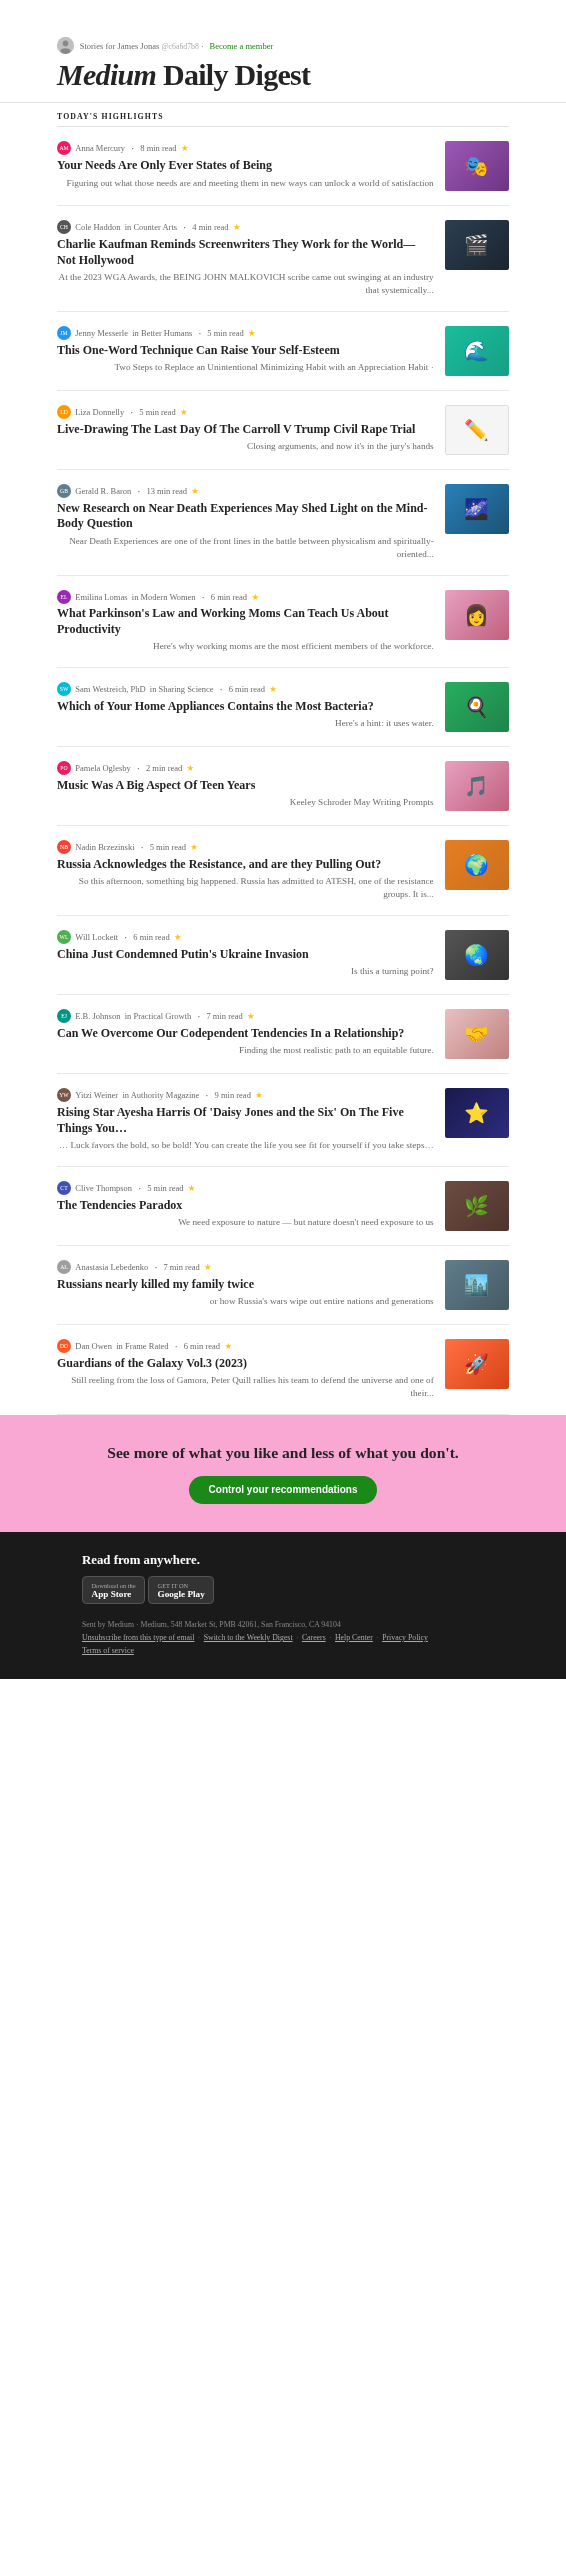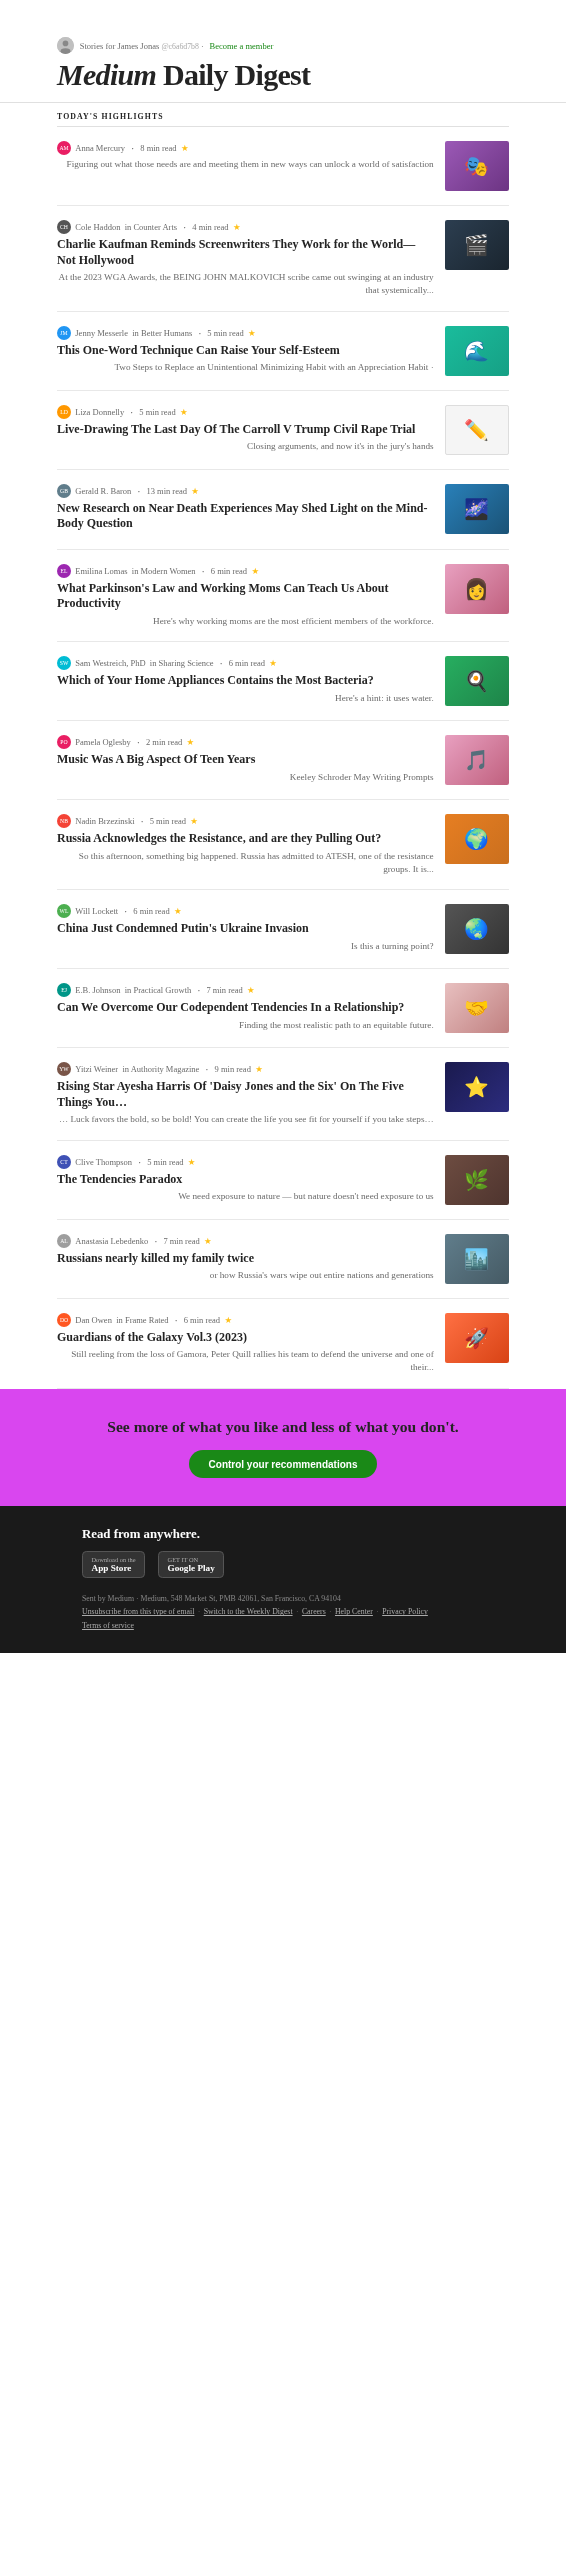--- a/index.html
+++ b/index.html
@@ -158,21 +158,21 @@
     .img-orange { background: linear-gradient(135deg, #e67e22, #ca6f1e); }
     .img-rose { background: linear-gradient(135deg, #e8c0c0, #c08080); }
     .img-dark-blue { background: linear-gradient(135deg, #1a1a4e, #2c2c7e); }
     .img-brown { background: linear-gradient(135deg, #6d4c41, #4e342e); }
     .img-city { background: linear-gradient(135deg, #607d8b, #455a64); }
     .img-fire { background: linear-gradient(135deg, #ff7043, #d84315); }
 
     .footer-cta {
       text-align: center;
       padding: 28px 57px;
-      background: #d946ef;
+      background: #f9a8d4;
     }
     .footer-cta-text {
       font-family: Georgia, serif;
       font-size: 15.6px;
       font-weight: 700;
       color: #242424;
       margin-bottom: 12.8px;
       line-height: 1.3;
     }
     .cta-button {
@@ -192,21 +192,21 @@
       color: #aaa;
     }
     .footer-read {
       font-size: 12.8px;
       font-weight: 700;
       color: #fff;
       margin-bottom: 8.5px;
     }
     .footer-app-buttons {
       display: flex;
-      gap: 13px;
+      gap: 3px;
       margin-bottom: 14px;
     }
     .app-badge {
       background: #333;
       border-radius: 4.3px;
       padding: 4.3px 8.5px;
       color: #fff;
       font-size: 7.8px;
       border: 0.7px solid #555;
       cursor: pointer;
@@ -265,20 +265,21 @@
 <div class="article-item">
     <div class="article-content">
       <div class="article-meta">
         <div class="author-avatar" style="background:#e91e63; width:14px; height:14px; font-size:5.7px;">AM</div>
         <span class="author-name">Anna Mercury</span>
 
         <span class="dot-sep">·</span>
         <span class="read-time">8 min read</span>
         <span class="star-icon">★</span>
       </div>
+      <div class="article-title">Your Needs Are Only Ever States of Being</div>
       <div class="article-subtitle">Figuring out what those needs are and meeting them in new ways can unlock a world of satisfaction</div>
     </div>
     <div class="img-placeholder img-purple">
       <span style="font-size:20px;">🎭</span>
     </div>
   </div>
     <div class="article-item">
     <div class="article-content">
       <div class="article-meta">
         <div class="author-avatar" style="background:#555; width:14px; height:14px; font-size:5.7px;">CH</div>
@@ -333,20 +334,21 @@
     <div class="article-content">
       <div class="article-meta">
         <div class="author-avatar" style="background:#607d8b; width:14px; height:14px; font-size:5.7px;">GB</div>
         <span class="author-name">Gerald R. Baron</span>
 
         <span class="dot-sep">·</span>
         <span class="read-time">13 min read</span>
         <span class="star-icon">★</span>
       </div>
       <div class="article-title">New Research on Near Death Experiences May Shed Light on the Mind-Body Question</div>
+      <div class="article-subtitle">Near Death Experiences are one of the front lines in the battle between physicalism and spiritually-oriented...</div>
     </div>
     <div class="img-placeholder img-blue-dark">
       <span style="font-size:20px;">🌌</span>
     </div>
   </div>
     <div class="article-item">
     <div class="article-content">
       <div class="article-meta">
         <div class="author-avatar" style="background:#9c27b0; width:14px; height:14px; font-size:5.7px;">EL</div>
         <span class="author-name">Emilina Lomas</span>

